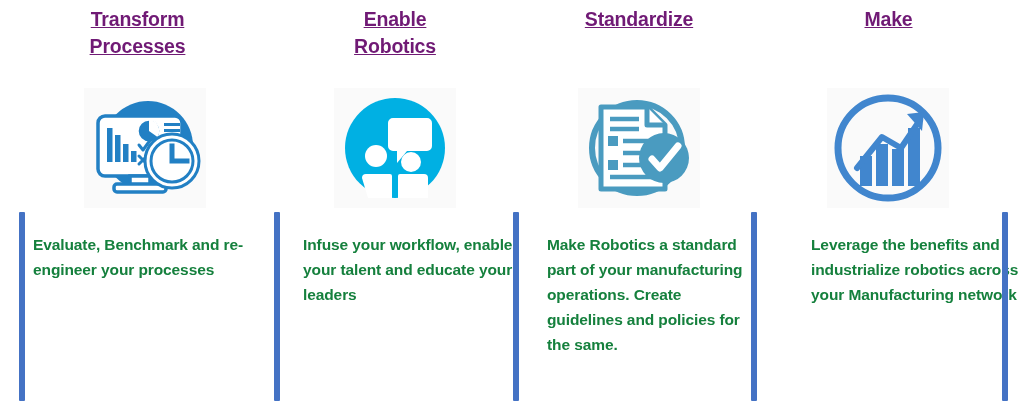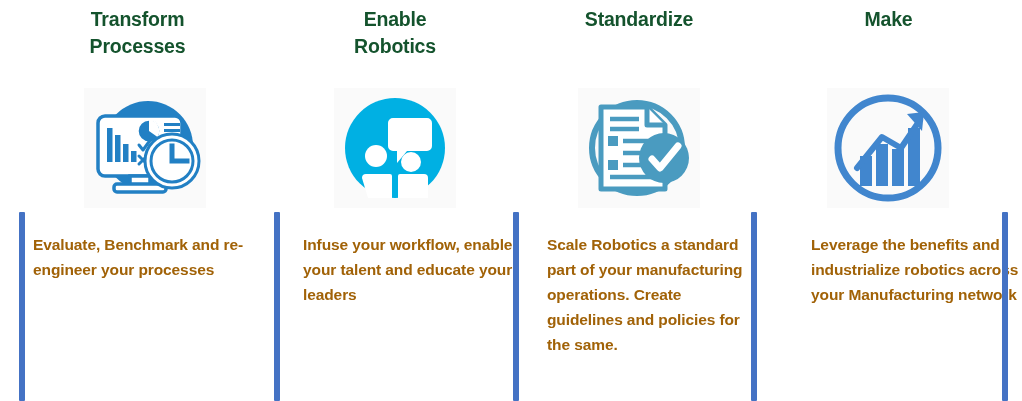--- a/index.html
+++ b/index.html
@@ -35,22 +35,23 @@
   
   .heading {
     position: absolute;
     top: 6px;
     left: 0;
     width: 100%;
     text-align: center;
     font-weight: bold;
     font-size: 19.5px;
     line-height: 27px;
-    color: #14532d;
+    color: #701a75;
     letter-spacing: -0.2px;
+    text-decoration: underline;
   }
 
   
   .icon-wrap {
     position: absolute;
     top: 88px;
     width: 122px;
     height: 120px;
     background: #fafafa;
     display: flex;
@@ -64,21 +65,21 @@
 
   .icon-wrap svg { display: block; }
 
   
   .body-text {
     position: absolute;
     top: 232px;
     font-weight: bold;
     font-size: 15.5px;
     line-height: 25px;
-    color: #a16207;
+    color: #15803d;
     letter-spacing: -0.1px;
   }
   .col-0 .body-text { left: 33px; width: 238px; }
   .col-1 .body-text { left: 28px; width: 210px; }
   .col-2 .body-text { left: 28px; width: 212px; }
   .col-3 .body-text { left: 28px; width: 222px; margin-left: 28px; }
 
   
   .vbar {
     position: absolute;
@@ -203,21 +204,21 @@
         </g>
 
         <rect x="27" y="45" width="10" height="10" fill="#4A9BC0"></rect>
         <rect x="27" y="69" width="10" height="10" fill="#4A9BC0"></rect>
 
         <circle cx="83" cy="67" r="25" fill="#4A9BC0"></circle>
         <path d="M71 68 l8 9 l18 -22" fill="none" stroke="#ffffff" stroke-width="7" stroke-linecap="round" stroke-linejoin="round"></path>
       </svg>
     </div>
 
-    <div class="body-text">Scale Robotics a standard part of your manufacturing operations. Create guidelines and policies for the same.</div>
+    <div class="body-text">Make Robotics a standard part of your manufacturing operations. Create guidelines and policies for the same.</div>
   </div>
 
   <div class="col col-3">
     <div class="heading">
       <div>Make</div>
       <div></div>
     </div>
 
     <div class="icon-wrap">
       <svg width="114" height="112" viewBox="0 0 114 112" aria-hidden="true">

